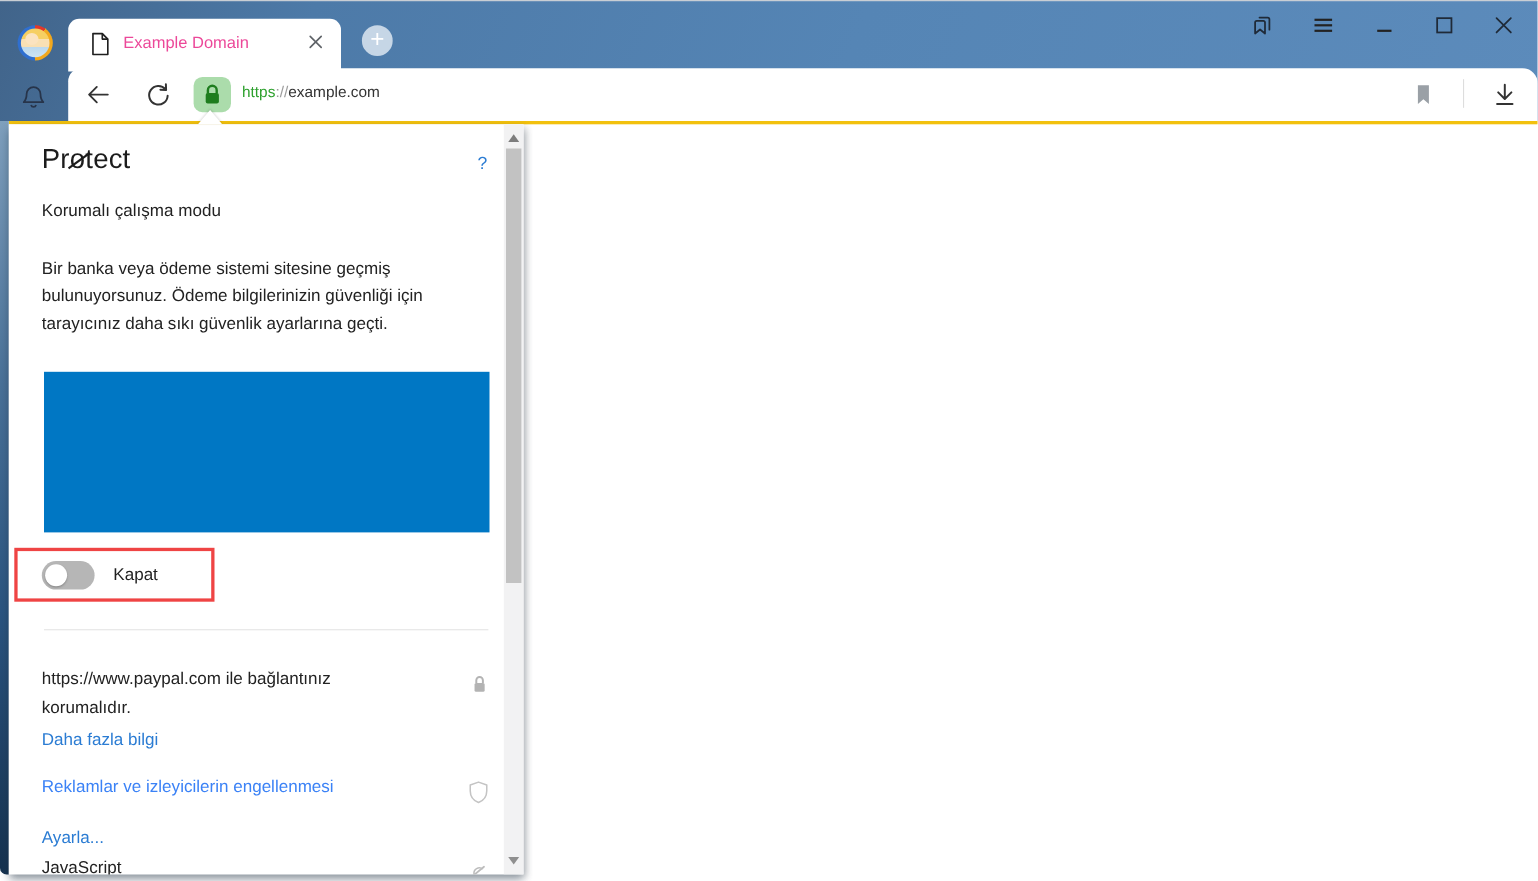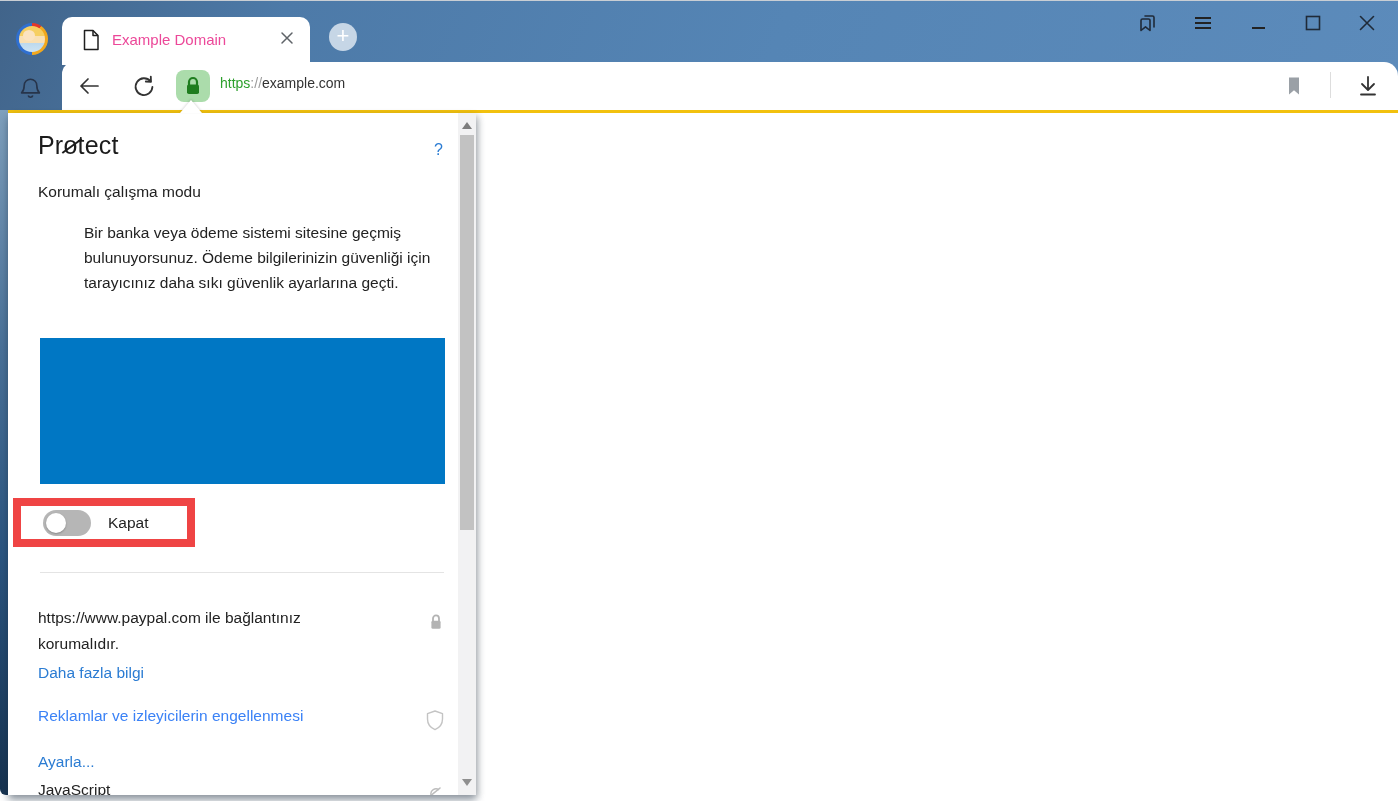--- a/index.html
+++ b/index.html
@@ -62,25 +62,25 @@
   
   .panel { position:absolute; left:8px; top:113px; width:468px; height:682px; background:#fff;
     box-shadow:0 5px 8px rgba(30,50,70,.45), 3px 2px 6px rgba(0,0,0,.12); overflow:hidden; z-index:5; }
 
   .p-title { position:absolute; left:30px; top:18px; font-size:25px; color:#1c1c1c; letter-spacing:.2px; }
   .o-slash { position:relative; display:inline-block; }
   .o-slash::after { content:""; position:absolute; left:-3px; top:14px; width:24px; height:2px;
     background:#1c1c1c; transform:rotate(-36deg); }
   .p-help { position:absolute; left:426px; top:28px; font-size:16px; color:#2b7cd3; cursor:pointer; }
   .p-subtitle { position:absolute; left:30px; top:70px; font-size:15.5px; color:#222; }
-  .p-desc { position:absolute; left:30px; top:107px; width:404px; font-size:15.5px; line-height:25px; color:#222;margin-left:46px; }
+  .p-desc { position:absolute; left:30px; top:119px; width:404px; font-size:15.5px; line-height:25px; color:#222; }
   .p-image { position:absolute; left:32px; top:225px; width:405px; height:146px; background:#0077c4; }
 
   .highlight-box { position:absolute; left:5px; top:385px; width:182px; height:49px;
-    border:8px solid #ef4444; background:#fff; display:flex; align-items:center; padding-left:22px; gap:17px; }
+    border:3px solid #ef4444; background:#fff; display:flex; align-items:center; padding-left:22px; gap:17px; }
   .toggle { position:relative; width:48px; height:26px; border-radius:13px; background:#b6b6b6; cursor:pointer; flex:0 0 auto; }
   .toggle .knob { position:absolute; left:3px; top:3px; width:20px; height:20px; border-radius:50%;
     background:#fff; box-shadow:0 1px 2px rgba(0,0,0,.25); }
   .toggle-label { font-size:15.5px; color:#1f1f1f; }
 
   .p-divider { position:absolute; left:32px; top:459px; width:404px; height:1px; background:#e4e4e4; }
 
   .p-conn { position:absolute; left:30px; top:492px; width:338px; font-size:15.5px; line-height:26px; color:#222; }
   .icon-lock-sm { position:absolute; left:420px; top:500px; }
   .p-link1 { position:absolute; left:30px; top:551px; font-size:15.5px; color:#2b7cd3; cursor:pointer; }

